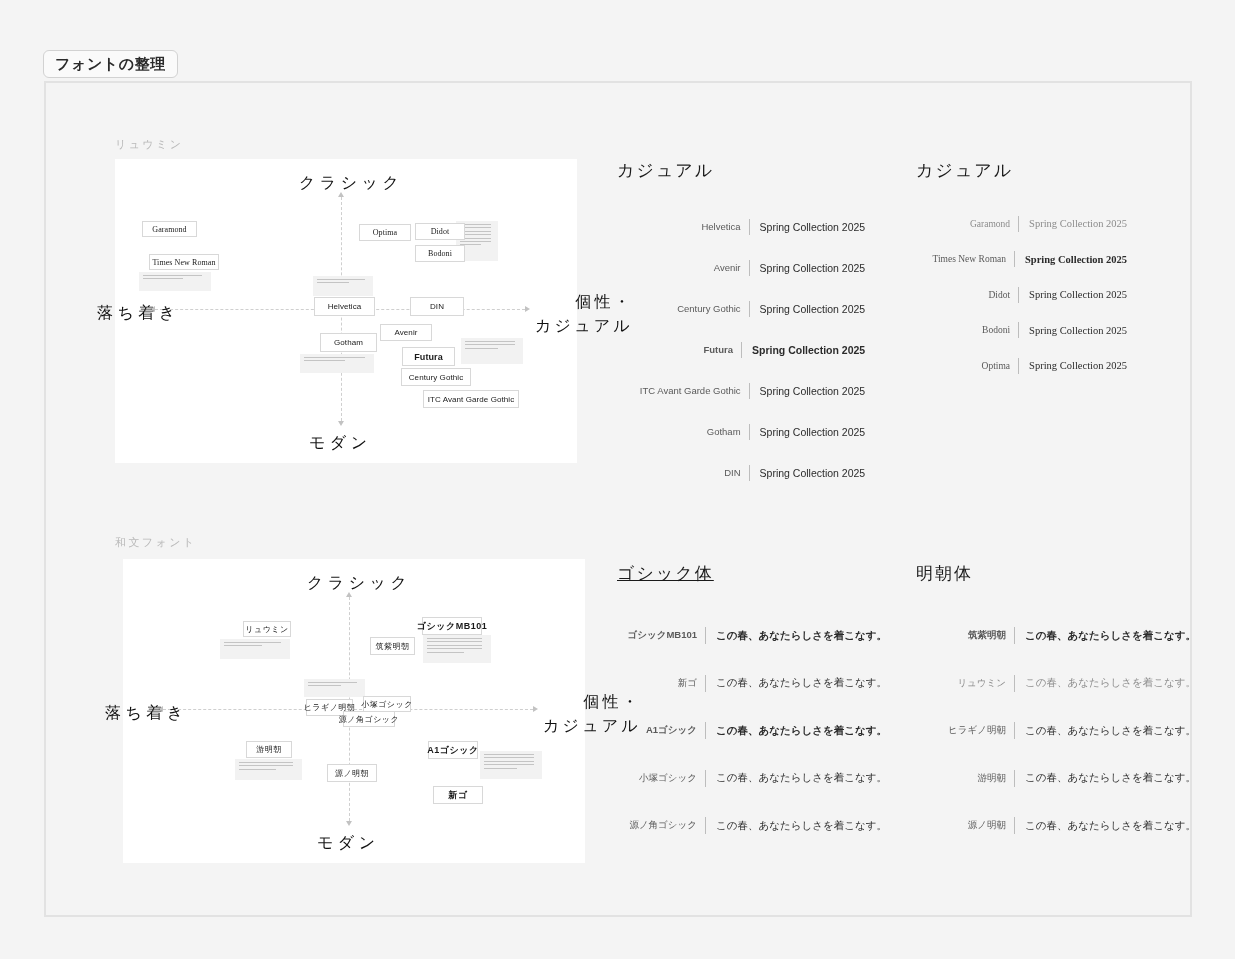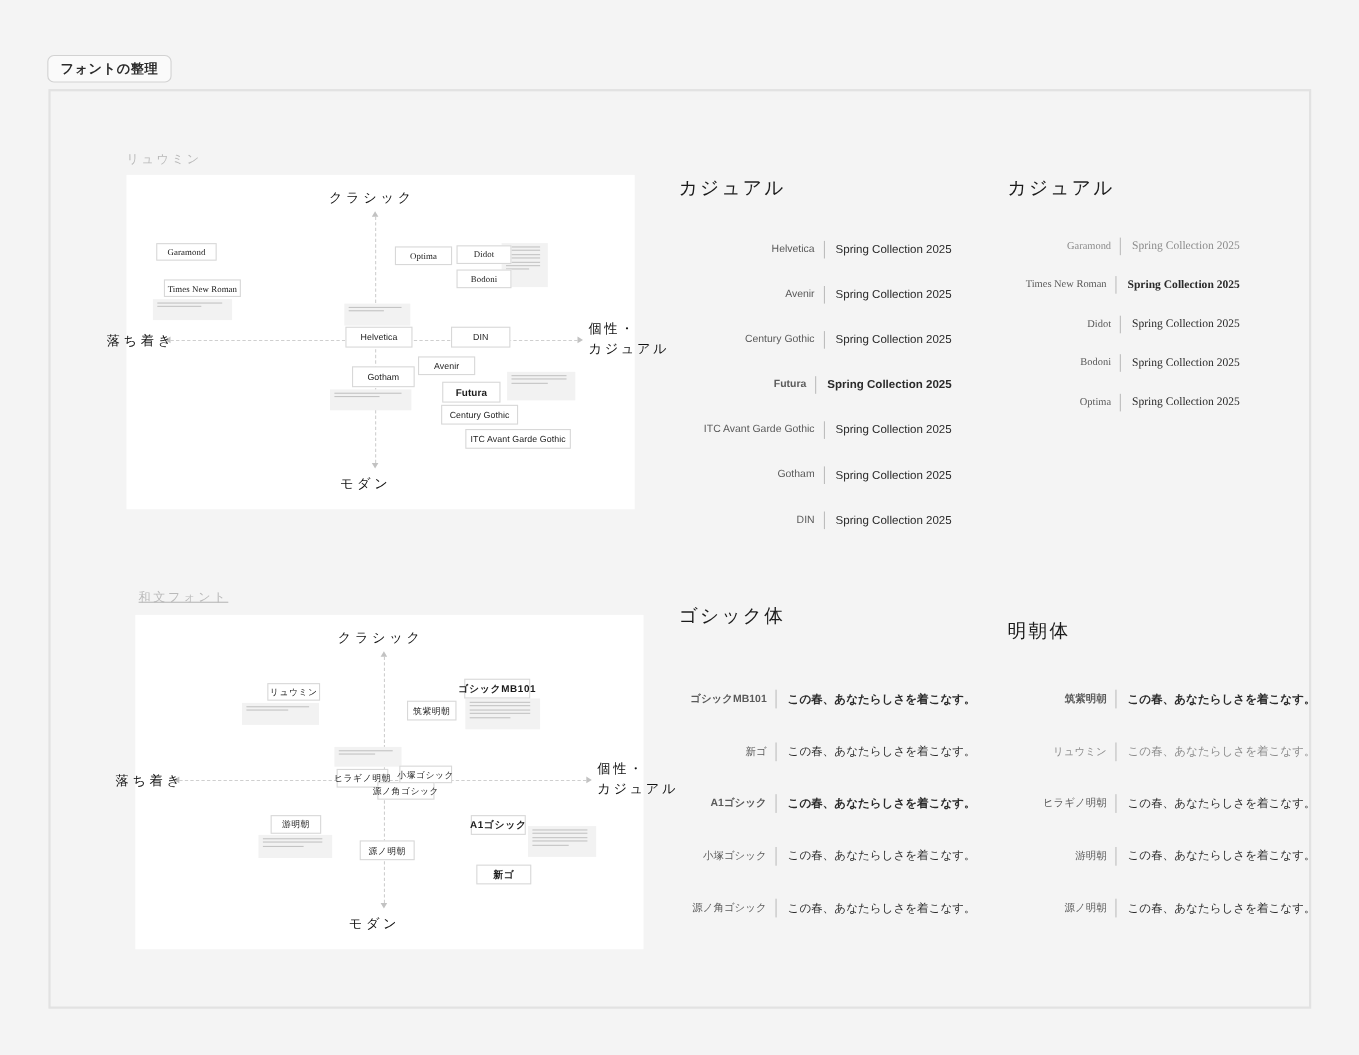--- a/index.html
+++ b/index.html
@@ -18,21 +18,21 @@
 
   
   .tab {
     position: absolute;
     left: 43px;
     top: 50px;
     padding: 5px 11px 6px;
     border: 1px solid #d2d2d2;
     border-radius: 6px;
     background: #fafafa;
-    font-size: 12px;
+    font-size: 15px;
     font-weight: bold;
     color: #2b2b2b;
     letter-spacing: .04em;
     line-height: 1;
   }
 
   
   .frame {
     position: absolute;
     left: 44px;
@@ -92,25 +92,26 @@
     border-right: 5px solid #c2c2c2;
   }
   .arrow-right {
     border-top: 3.5px solid transparent;
     border-bottom: 3.5px solid transparent;
     border-left: 5px solid #c2c2c2;
   }
 
   .axis-label {
     position: absolute;
-    font-size: 12px;
+    font-size: 16px;
     color: #111;
     letter-spacing: .28em;
     white-space: nowrap;
     line-height: 1.5;
+    text-align: right;
   }
   .axis-label.two { letter-spacing: .2em; }
 
   .node {
     position: absolute;
     border: 1px solid #d8d8d8;
     background: #fff;
     color: #1a1a1a;
     display: flex;
     align-items: center;
@@ -237,21 +238,21 @@
           <div class="node en san " style="left: 199px; top: 138px; width: 61px; height: 19px;">Helvetica</div>
           <div class="node en san " style="left: 295px; top: 138px; width: 54px; height: 19px;">DIN</div>
           <div class="node en san " style="left: 265px; top: 165px; width: 52px; height: 17px;">Avenir</div>
           <div class="node en san " style="left: 205px; top: 174px; width: 57px; height: 19px;">Gotham</div>
           <div class="node en san bold big " style="left: 287px; top: 188px; width: 53px; height: 19px;">Futura</div>
           <div class="node en san " style="left: 286px; top: 209px; width: 70px; height: 18px;">Century Gothic</div>
           <div class="node en san " style="left: 308px; top: 231px; width: 96px; height: 18px;">ITC Avant Garde Gothic</div>
         </div>
     </div>
 
-    <div class="sec-label" style="left:80px; top:452px;text-decoration:underline;">和文フォント</div>
+    <div class="sec-label" style="left:69px; top:452px;">和文フォント</div>
 
     <div class="map" id="map-jp" style="left:77px; top:476px; width:462px; height:304px;">
       <div class="map-inner" id="map-jp-inner">
           <div class="axis-v" style="left: 226px; top: 38px; height: 224px;"></div>
           <div class="axis-h" style="left: 40px; top: 150px; width: 370px;"></div>
           <div class="arrow arrow-up" style="left: 222.5px; top: 33px;"></div>
           <div class="arrow arrow-down" style="left: 222.5px; top: 262px;"></div>
           <div class="arrow arrow-left" style="left: 35px; top: 146.5px;"></div>
           <div class="arrow arrow-right" style="left: 410px; top: 146.5px;"></div>
           <div class="axis-label" style="left: 184px; top: 12px;">クラシック</div>
@@ -363,21 +364,21 @@
           <div class="spec-name ser" style="width: 90px;">Bodoni</div>
           <div class="spec-div" style="height: 16px;"></div>
           <div class="spec-sample ser">Spring Collection 2025</div>
         </div>
         <div class="spec-row" style="height: 35.5px;">
           <div class="spec-name ser" style="width: 90px;">Optima</div>
           <div class="spec-div" style="height: 16px;"></div>
           <div class="spec-sample ser">Spring Collection 2025</div>
         </div>
       </div>
-      <div class="spec-title" style="left: 617px; top: 548px;">ゴシック体</div>
+      <div class="spec-title" style="left: 617px; top: 562px; text-decoration: underline;">ゴシック体</div>
       <div class="spec-list" style="left: 617px; top: 612px;">
         <div class="spec-row" style="height: 47.5px;">
           <div class="spec-name san b" style="width: 80px;">ゴシックMB101</div>
           <div class="spec-div" style="height: 17px;"></div>
           <div class="spec-sample san b">この春、あなたらしさを着こなす。</div>
         </div>
         <div class="spec-row" style="height: 47.5px;">
           <div class="spec-name san" style="width: 80px;">新ゴ</div>
           <div class="spec-div" style="height: 17px;"></div>
           <div class="spec-sample san">この春、あなたらしさを着こなす。</div>

